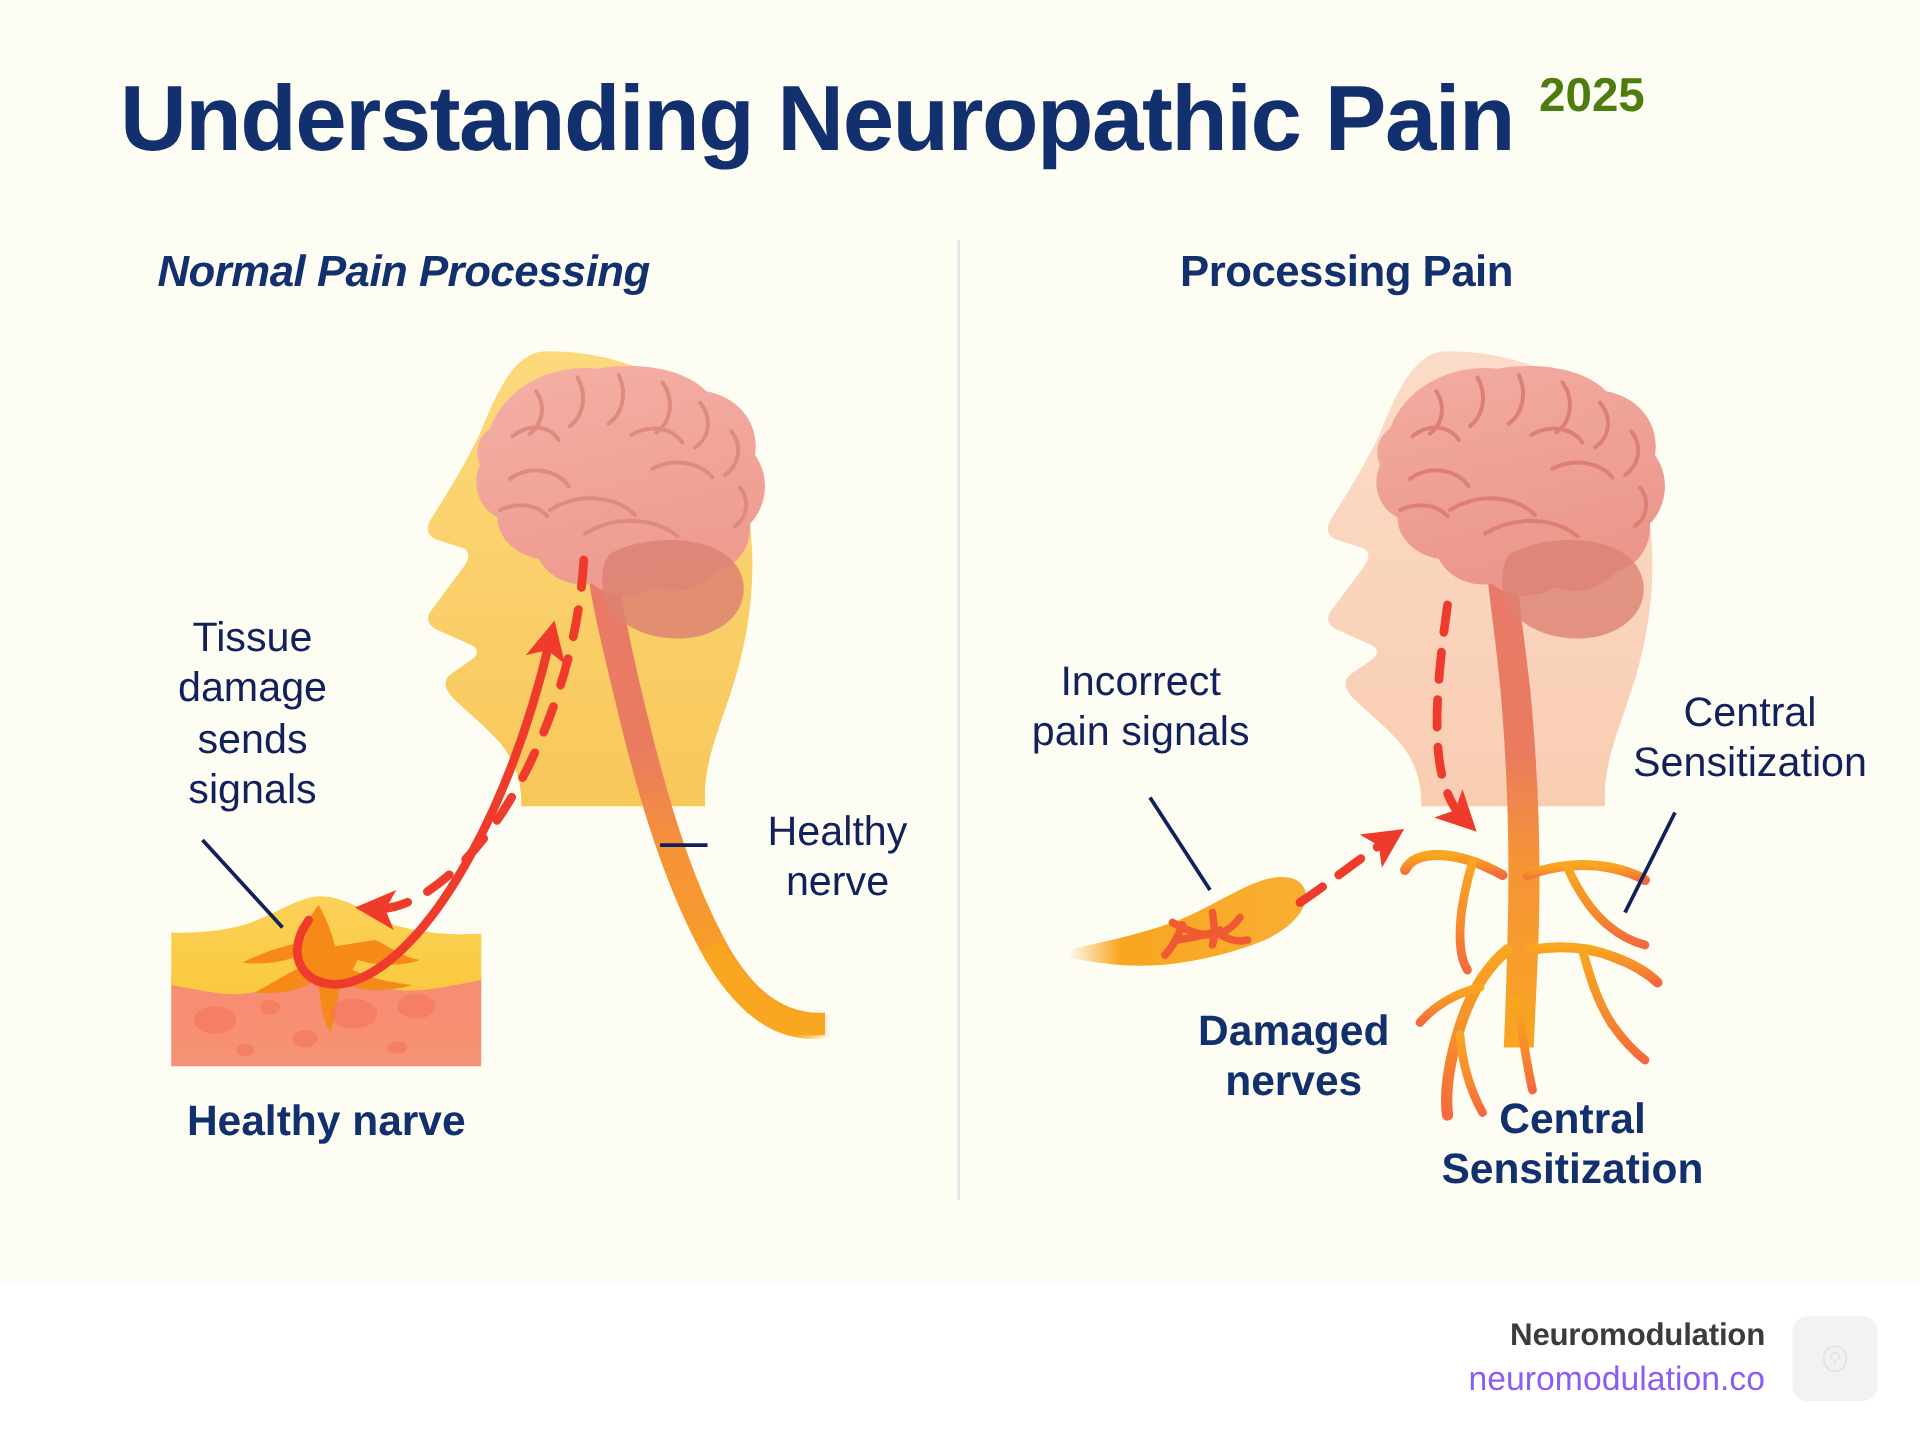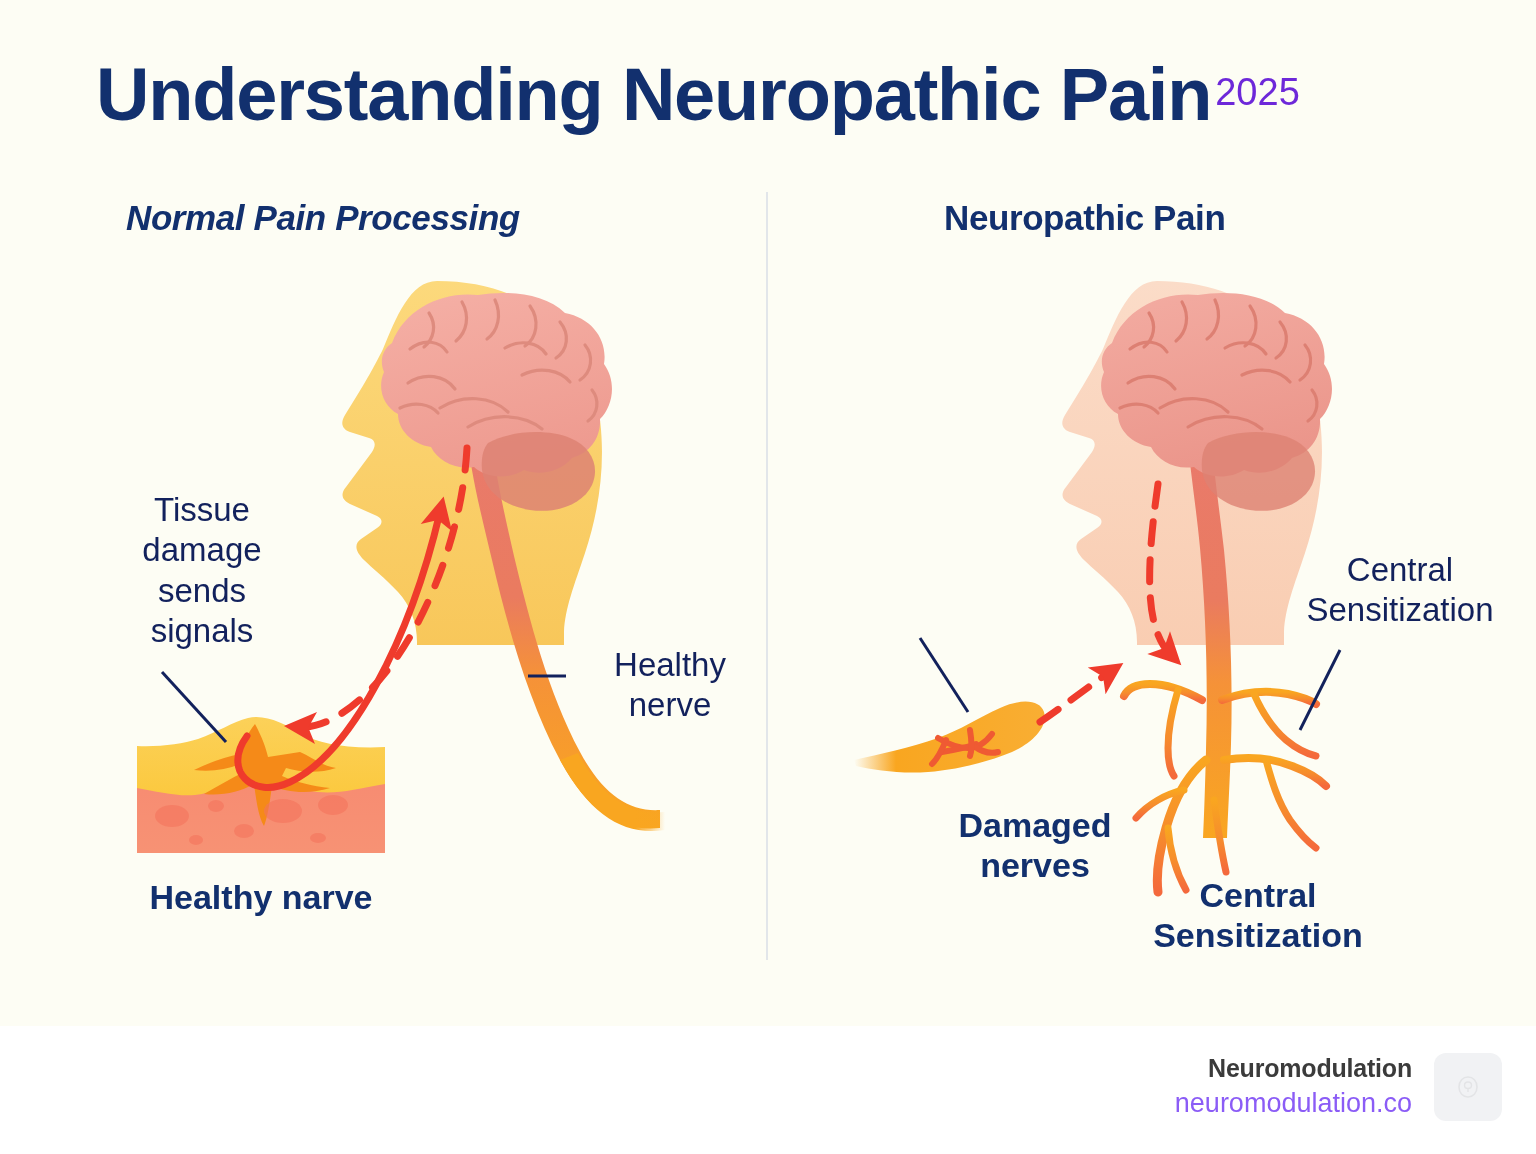--- a/index.html
+++ b/index.html
@@ -27,35 +27,35 @@
     width: 1536px;
     height: 1026px;
     background: #fdfdf4;
   }
   
   .title-row {
     position: absolute;
     left: 96px;
     top: 58px;
     display: flex;
-    align-items: flex-end;
-    gap: 4px;
+    align-items: center;
+    gap: 20px;
     white-space: nowrap;
   }
   .title-main {
     font-size: 74px;
     font-weight: 700;
     color: #12306e;
     letter-spacing: -1.2px;
     line-height: 1;
   }
   .title-year {
     font-size: 38px;
-    font-weight: 400;
-    color: #6d28d9;
+    font-weight: 700;
+    color: #4d7c0f;
     letter-spacing: 0px;
     position: relative;
     top: -18px;
   }
   
   .panel-heading {
     position: absolute;
     font-size: 35px;
     font-weight: 700;
     color: #12306e;
@@ -143,21 +143,21 @@
 <div id="canvas">
 
   <div class="cream-bg"></div>
 
   <div class="title-row">
     <span class="title-main">Understanding Neuropathic Pain</span>
     <span class="title-year">2025</span>
   </div>
 
   <div class="panel-heading" id="heading-left">Normal Pain Processing</div>
-  <div class="panel-heading" id="heading-right">Neuropathic Pain</div>
+  <div class="panel-heading" id="heading-right">Processing Pain</div>
 
   <div class="divider"></div>
 
   <svg class="art" width="1536" height="1154" viewBox="0 0 1536 1154">
     <defs>
 
       <linearGradient id="gHeadL" x1="0" y1="0" x2="0" y2="1">
         <stop offset="0%" stop-color="#fcd97c"></stop>
         <stop offset="100%" stop-color="#f8c75a"></stop>
       </linearGradient>
@@ -419,20 +419,22 @@
   </svg>
 
   <div class="anno center" id="anno-healthy">Healthy
 nerve</div>
 
   <div class="anno center" id="anno-tissue">Tissue
 damage
 sends
 signals</div>
 
+  <div class="anno center" id="anno-incorrect">Incorrect
+pain signals</div>
 
   <div class="anno center" id="anno-central-top">Central
 Sensitization</div>
 
   <div class="caption" id="cap-damaged">Damaged
 nerves</div>
 
   <div class="caption" id="cap-healthy-nerve">Healthy narve</div>
 
   <div class="caption" id="cap-central">Central

